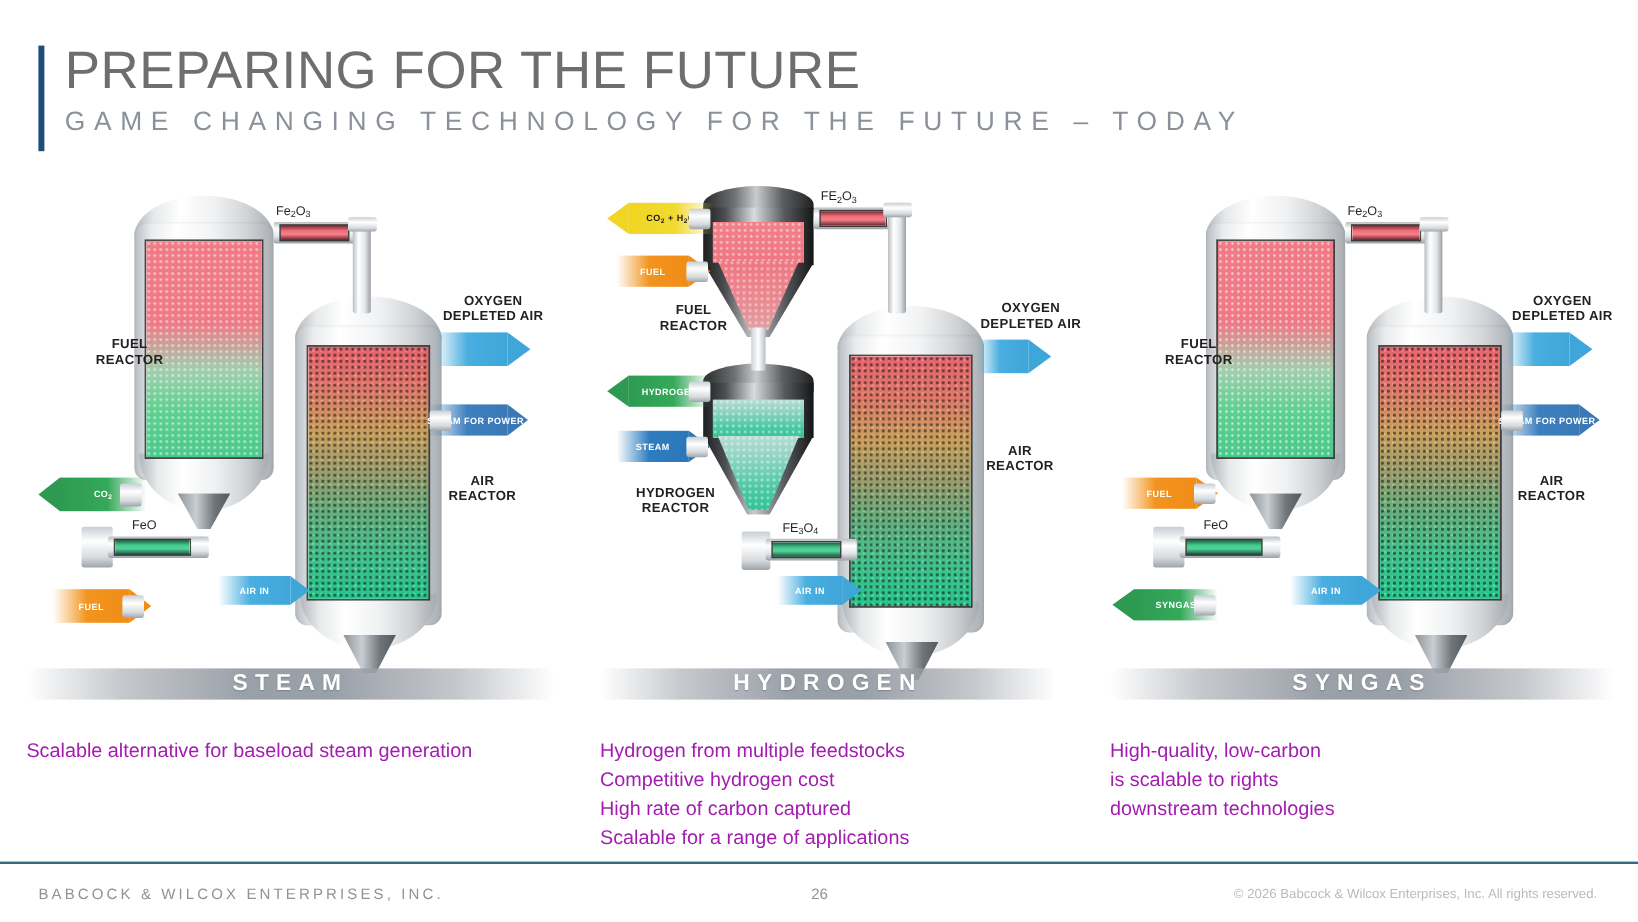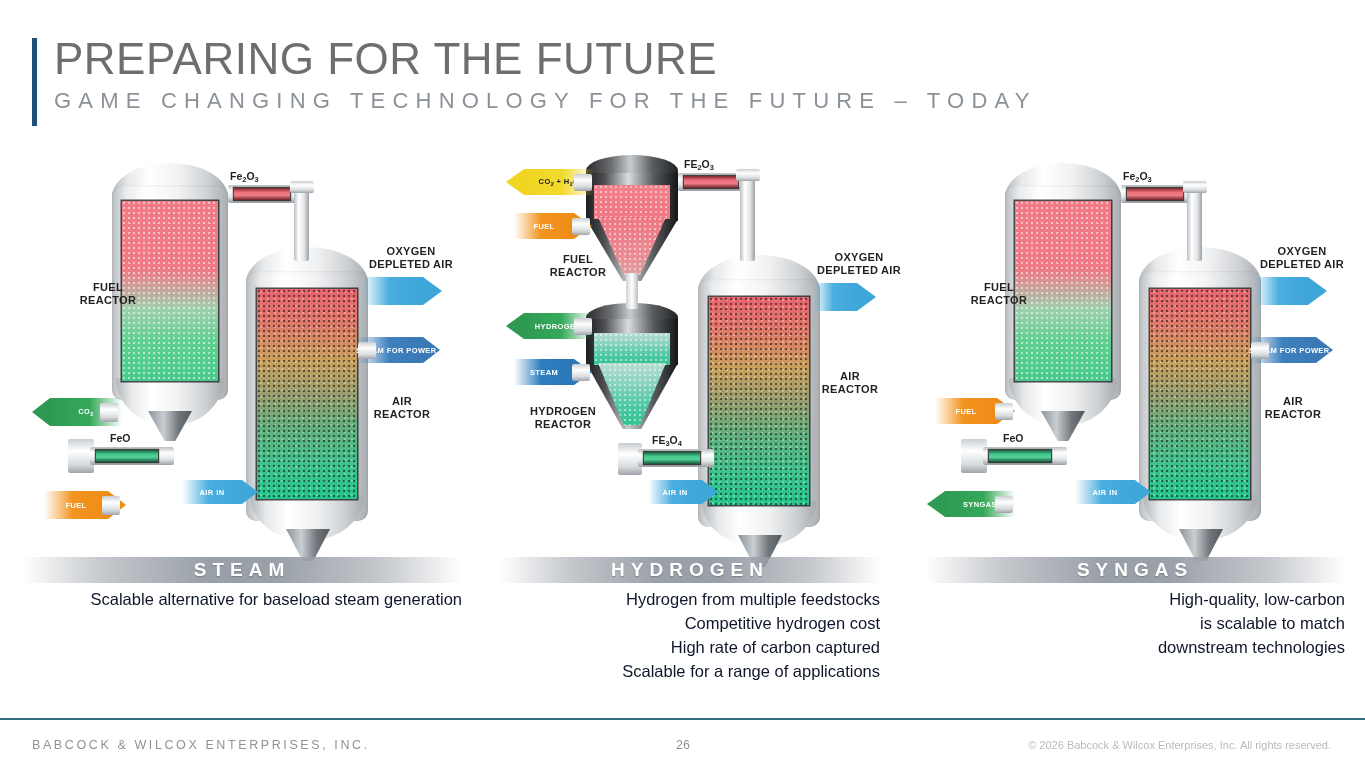--- a/index.html
+++ b/index.html
@@ -45,22 +45,22 @@
       #9aa0a8 42%, #9aa0a8 58%,
       rgba(150,156,164,0.55) 82%,
       rgba(160,165,172,0) 100%);
     display: flex; align-items: center; justify-content: center;
   }
   .caption-bar .cap-text {
     color: #ffffff; font-size: 19px; font-weight: bold;
     letter-spacing: 6px; text-shadow: 0 1px 1px rgba(90,95,100,.5);
   }
   .bullets {
-    margin-top: 4px; text-align: right;
-    font-size: 16.5px; color: #0f172a; line-height: 24px;
+    margin-top: 31px; text-align: left;
+    font-size: 16.5px; color: #a21caf; line-height: 24px;
   }
   .bullets .ln { white-space: nowrap; }
   .bullets sub { font-size: 11px; vertical-align: -3px; }
 
   
   .footer-rule {
     position: absolute; left: 0; top: 718px; width: 1365px; height: 2px;
     background: #2e6e7e;
   }
   .footer-company {
@@ -173,21 +173,21 @@
   .g-blue-r  { background: linear-gradient(to right, rgba(90,175,225,0) 0%, #49aee0 45%, #3fa6da 100%); }
   .g-blued-r { background: linear-gradient(to right, rgba(40,110,180,0) 0%, #2f7dc0 45%, #2a76b8 100%); }
   .g-steel-r { background: linear-gradient(to right, rgba(60,120,180,0) 0%, #3e7fbe 50%, #3a79b6 100%); }
   .g-yellow-l{ background: linear-gradient(to left,  rgba(245,220,60,0) 0%, #f2d92f 45%, #f0d622 100%); }
 
   .label-plain {
     position: absolute; text-align: center; color: #231f20;
     font-weight: bold; font-size: 11px; line-height: 13px; letter-spacing: .3px;
   }
   .label-chem {
-    position: absolute; color: #231f20; font-weight: bold;
+    position: absolute; color: #231f20; font-weight: normal;
     font-size: 10.5px; white-space: nowrap;
   }
   .label-chem sub { font-size: 7.5px; vertical-align: -2px; }
 </style>
 </head>
 <body>
 
 <div class="slide">
 
   <div class="header">
@@ -449,21 +449,21 @@
         </div>
         <div class="head" style="border-left:16px solid #3fa6da; border-top-width:12px; border-bottom-width:12px;"></div>
       </div>
     </div>
 
     <div class="caption-bar">
       <span class="cap-text">SYNGAS</span>
     </div>
     <div class="bullets">
       <div class="ln">High-quality, low-carbon</div>
-      <div class="ln">is scalable to match</div>
+      <div class="ln">is scalable to rights</div>
       <div class="ln">downstream technologies</div>
     </div>
   </div>
 
   <div class="footer-rule"></div>
   <div class="footer-company">BABCOCK &amp; WILCOX ENTERPRISES, INC.</div>
   <div class="footer-page">26</div>
   <div class="footer-copy">© 2026 Babcock &amp; Wilcox Enterprises, Inc. All rights reserved.</div>
 
 </div>

